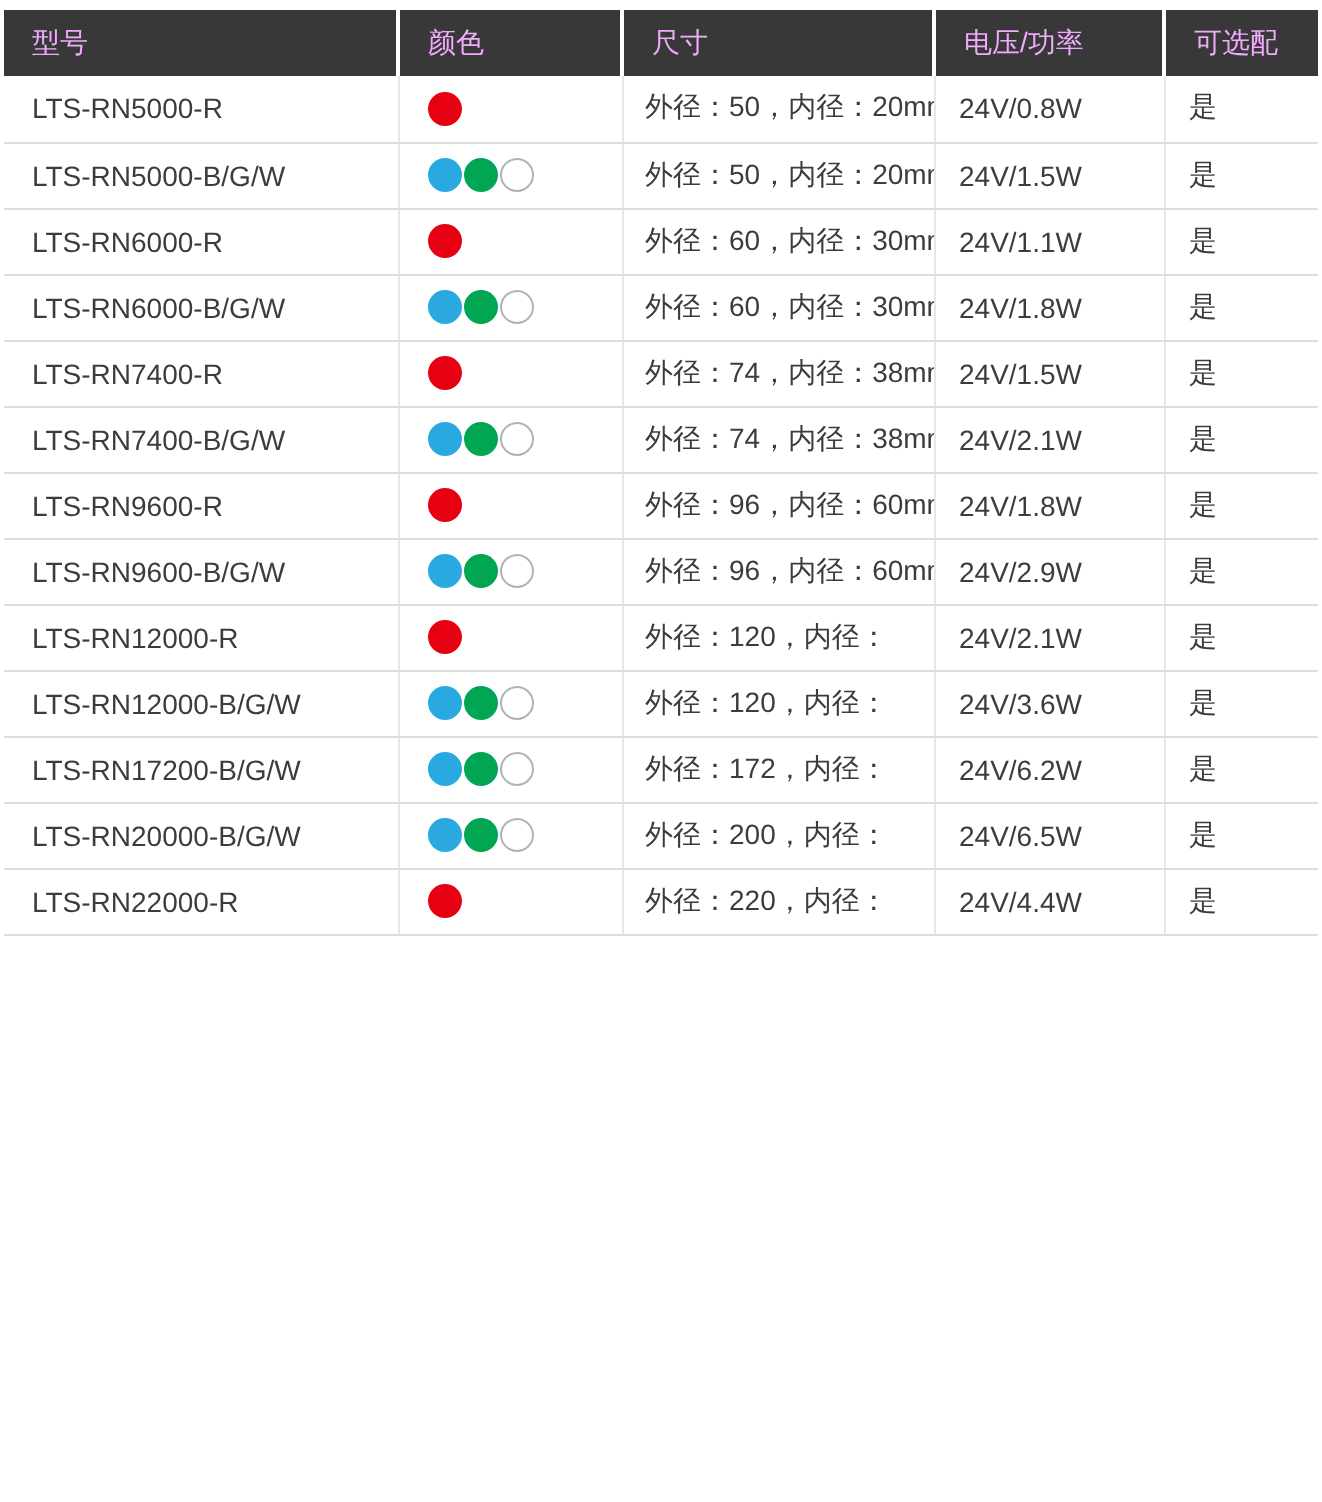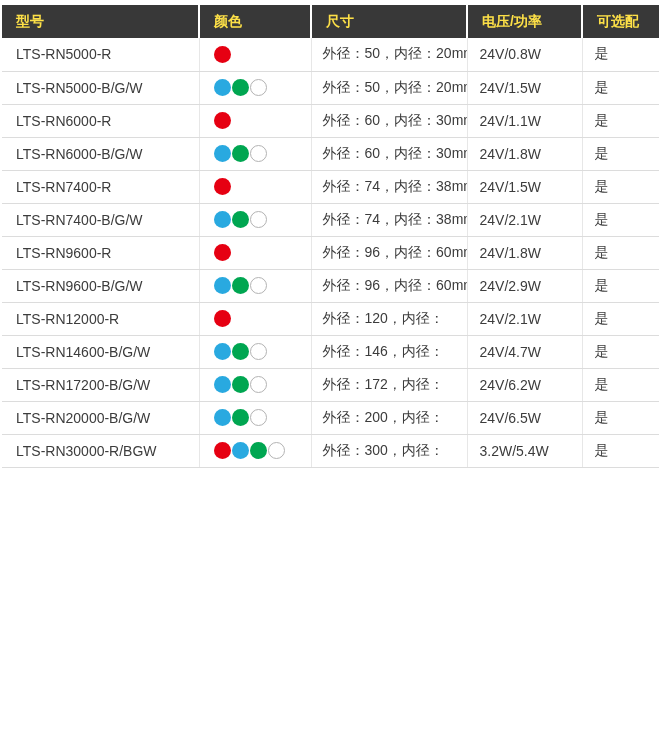--- a/index.html
+++ b/index.html
@@ -18,23 +18,23 @@
     margin: 5px 2px 0 2px;
     width: 657px;
   }
   table {
     width: 657px;
     border-collapse: collapse;
     table-layout: fixed;
   }
   thead th {
     background: #383838;
-    color: #fde047;
+    color: #f0abfc;
     font-size: 14px;
-    font-weight: 700;
+    font-weight: 400;
     text-align: left;
     height: 33px;
     padding: 0 0 0 14px;
     border-right: 2px solid #ffffff;
     box-sizing: border-box;
     white-space: nowrap;
     overflow: hidden;
   }
   thead th:last-child { border-right: none; }
   tbody td {
@@ -176,28 +176,28 @@
           <tr>
     <td class="model-cell"><span>LTS-RN12000-R</span></td>
     <td class="color-cell"><span class="dots">
                 <span class="dot" style="background: rgb(230, 0, 18);"></span>
               </span></td>
     <td class="size-cell"><span>外径：120，内径：</span></td>
     <td class="power-cell"><span>24V/2.1W</span></td>
     <td class="optional-cell"><span>是</span></td>
   </tr>
           <tr>
-    <td class="model-cell"><span>LTS-RN14600-B/G/W</span></td>
-    <td class="color-cell"><span class="dots">
-                <span class="dot" style="background: rgb(41, 169, 224);"></span>
-                <span class="dot" style="background: rgb(0, 166, 81);"></span>
-                <span class="dot dot-outline" style="background: rgb(255, 255, 255);"></span>
-              </span></td>
-    <td class="size-cell"><span>外径：146，内径：</span></td>
-    <td class="power-cell"><span>24V/4.7W</span></td>
+    <td class="model-cell"><span>LTS-RN12000-B/G/W</span></td>
+    <td class="color-cell"><span class="dots">
+                <span class="dot" style="background: rgb(41, 169, 224);"></span>
+                <span class="dot" style="background: rgb(0, 166, 81);"></span>
+                <span class="dot dot-outline" style="background: rgb(255, 255, 255);"></span>
+              </span></td>
+    <td class="size-cell"><span>外径：120，内径：</span></td>
+    <td class="power-cell"><span>24V/3.6W</span></td>
     <td class="optional-cell"><span>是</span></td>
   </tr>
           <tr>
     <td class="model-cell"><span>LTS-RN17200-B/G/W</span></td>
     <td class="color-cell"><span class="dots">
                 <span class="dot" style="background: rgb(41, 169, 224);"></span>
                 <span class="dot" style="background: rgb(0, 166, 81);"></span>
                 <span class="dot dot-outline" style="background: rgb(255, 255, 255);"></span>
               </span></td>
     <td class="size-cell"><span>外径：172，内径：</span></td>
@@ -209,27 +209,24 @@
     <td class="color-cell"><span class="dots">
                 <span class="dot" style="background: rgb(41, 169, 224);"></span>
                 <span class="dot" style="background: rgb(0, 166, 81);"></span>
                 <span class="dot dot-outline" style="background: rgb(255, 255, 255);"></span>
               </span></td>
     <td class="size-cell"><span>外径：200，内径：</span></td>
     <td class="power-cell"><span>24V/6.5W</span></td>
     <td class="optional-cell"><span>是</span></td>
   </tr>
           <tr>
-    <td class="model-cell"><span>LTS-RN30000-R/BGW</span></td>
-    <td class="color-cell"><span class="dots">
-                <span class="dot" style="background: rgb(230, 0, 18);"></span>
-                <span class="dot" style="background: rgb(41, 169, 224);"></span>
-                <span class="dot" style="background: rgb(0, 166, 81);"></span>
-                <span class="dot dot-outline" style="background: rgb(255, 255, 255);"></span>
-              </span></td>
-    <td class="size-cell"><span>外径：300，内径：</span></td>
-    <td class="power-cell"><span>3.2W/5.4W</span></td>
+    <td class="model-cell"><span>LTS-RN22000-R</span></td>
+    <td class="color-cell"><span class="dots">
+                <span class="dot" style="background: rgb(230, 0, 18);"></span>
+              </span></td>
+    <td class="size-cell"><span>外径：220，内径：</span></td>
+    <td class="power-cell"><span>24V/4.4W</span></td>
     <td class="optional-cell"><span>是</span></td>
   </tr>
         </tbody>
     </table>
   </div>
 </div>
 
 </body></html>

